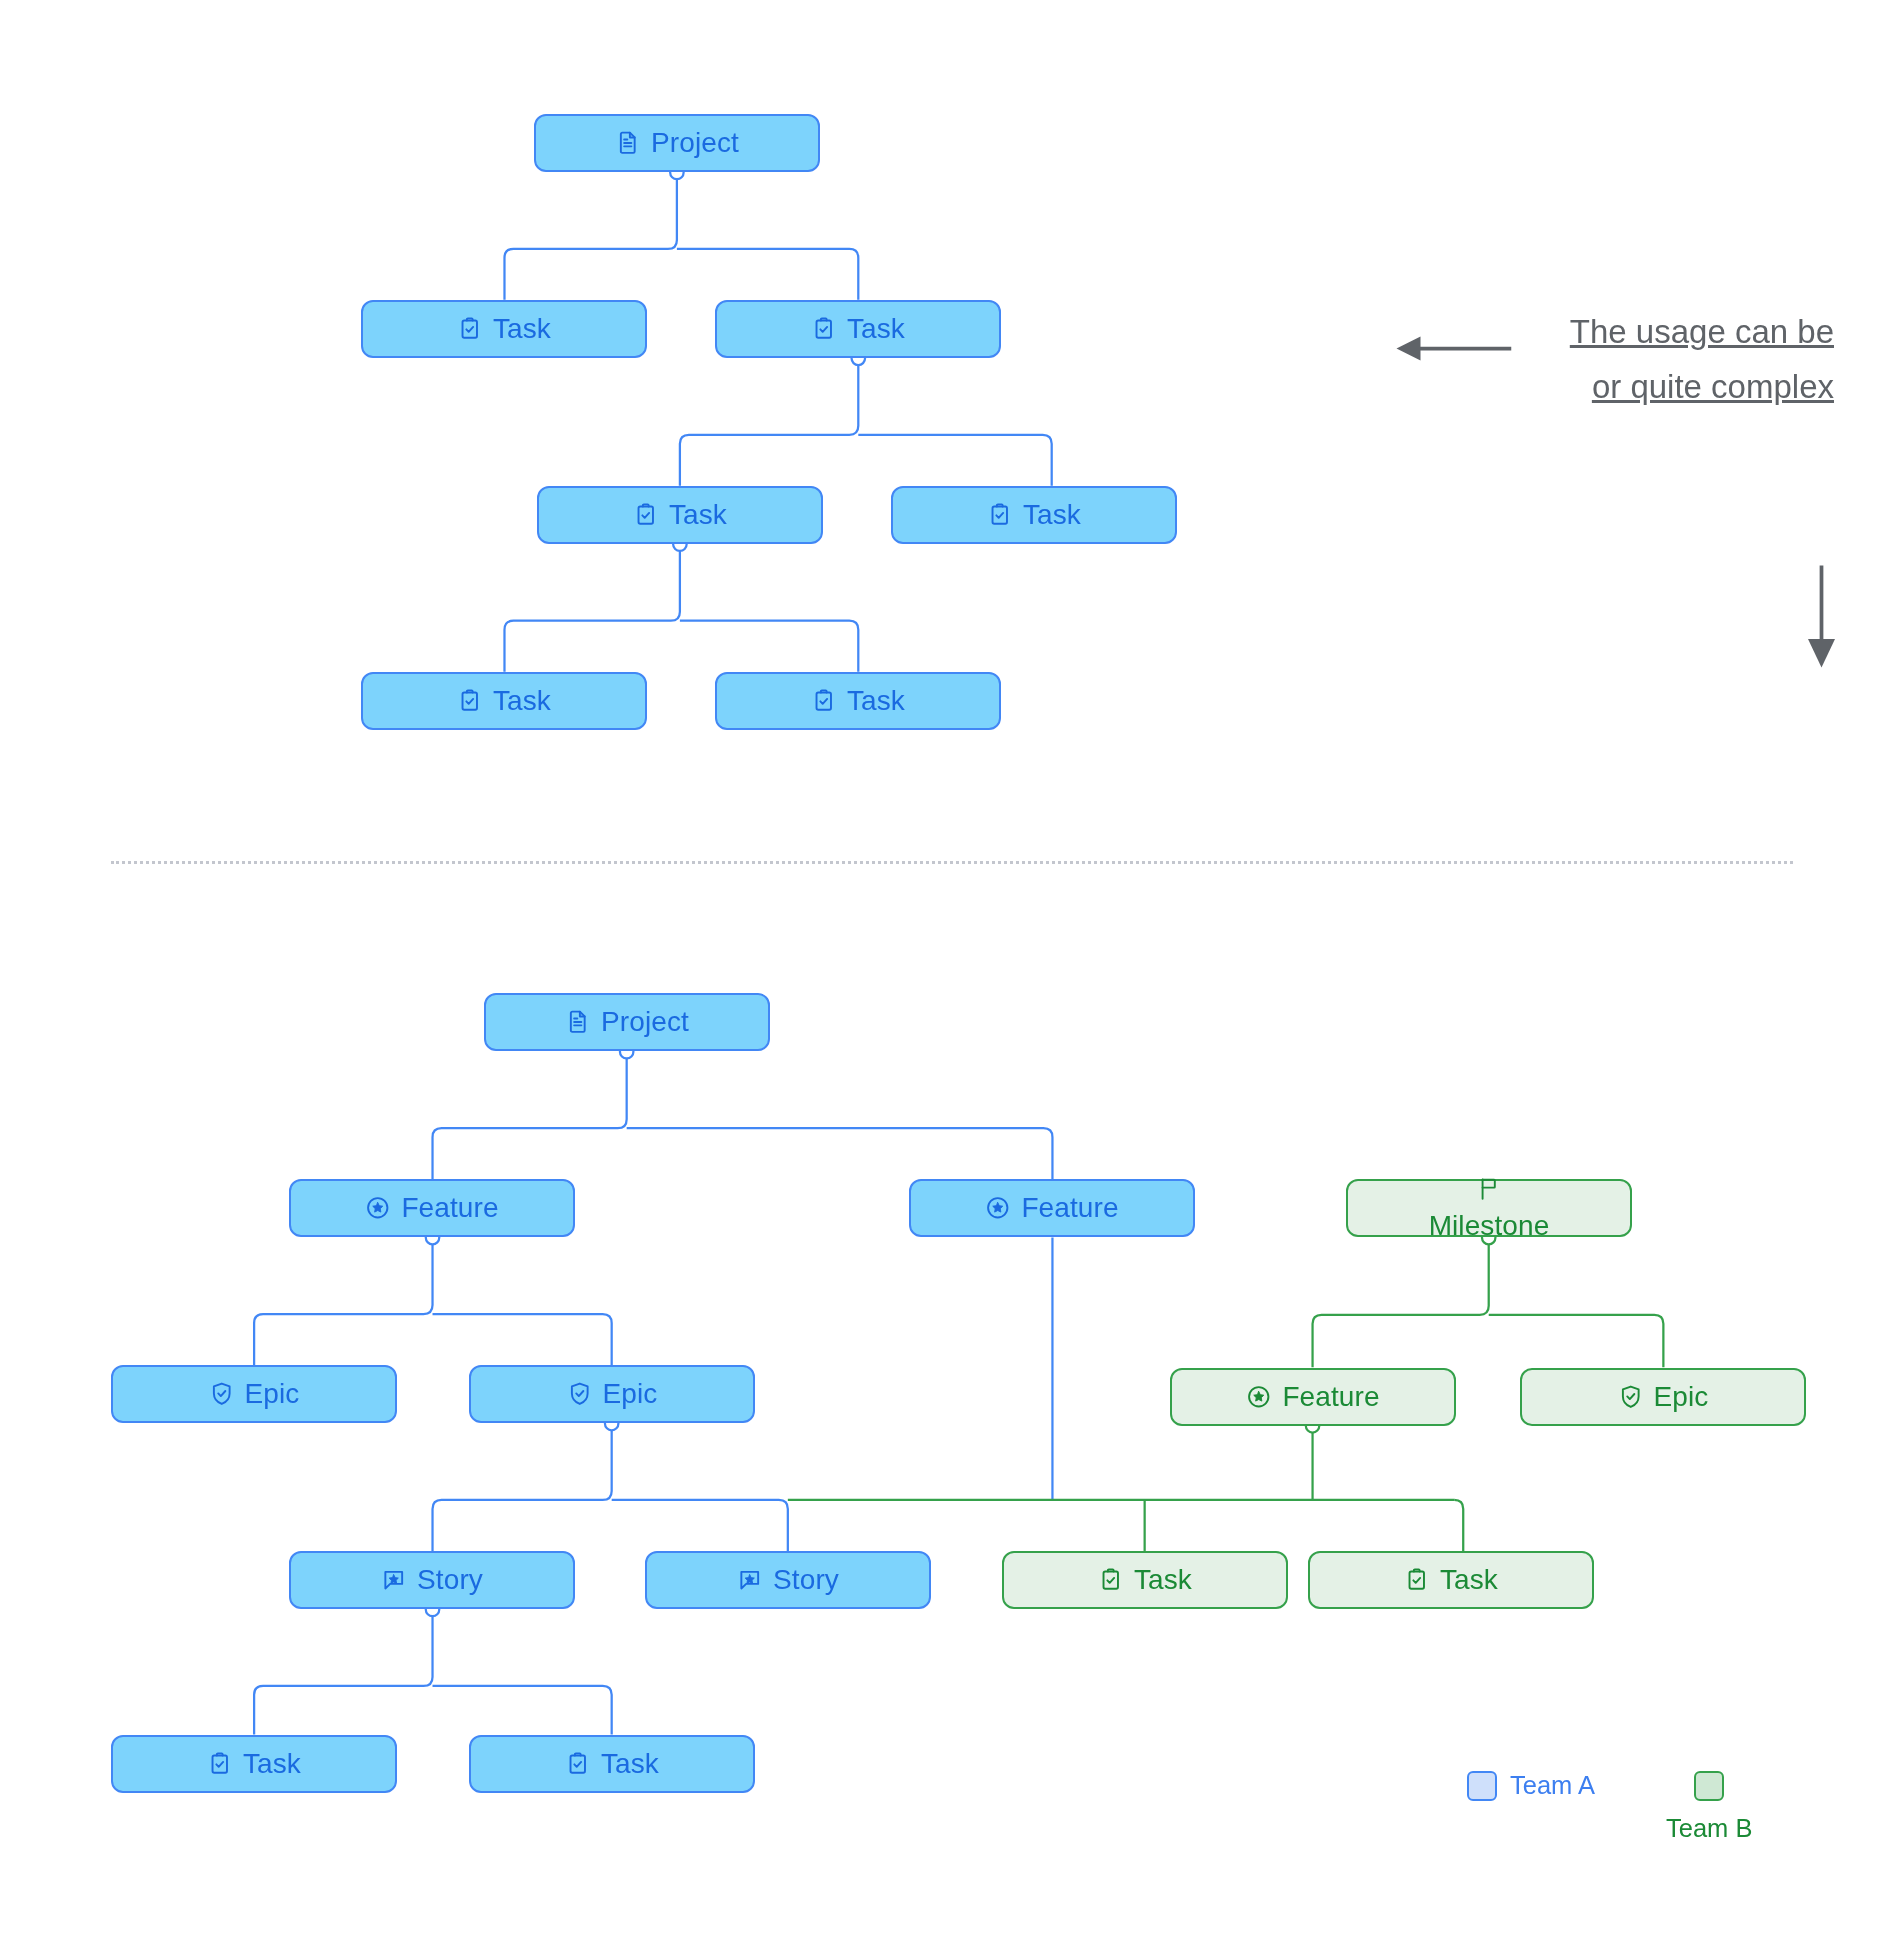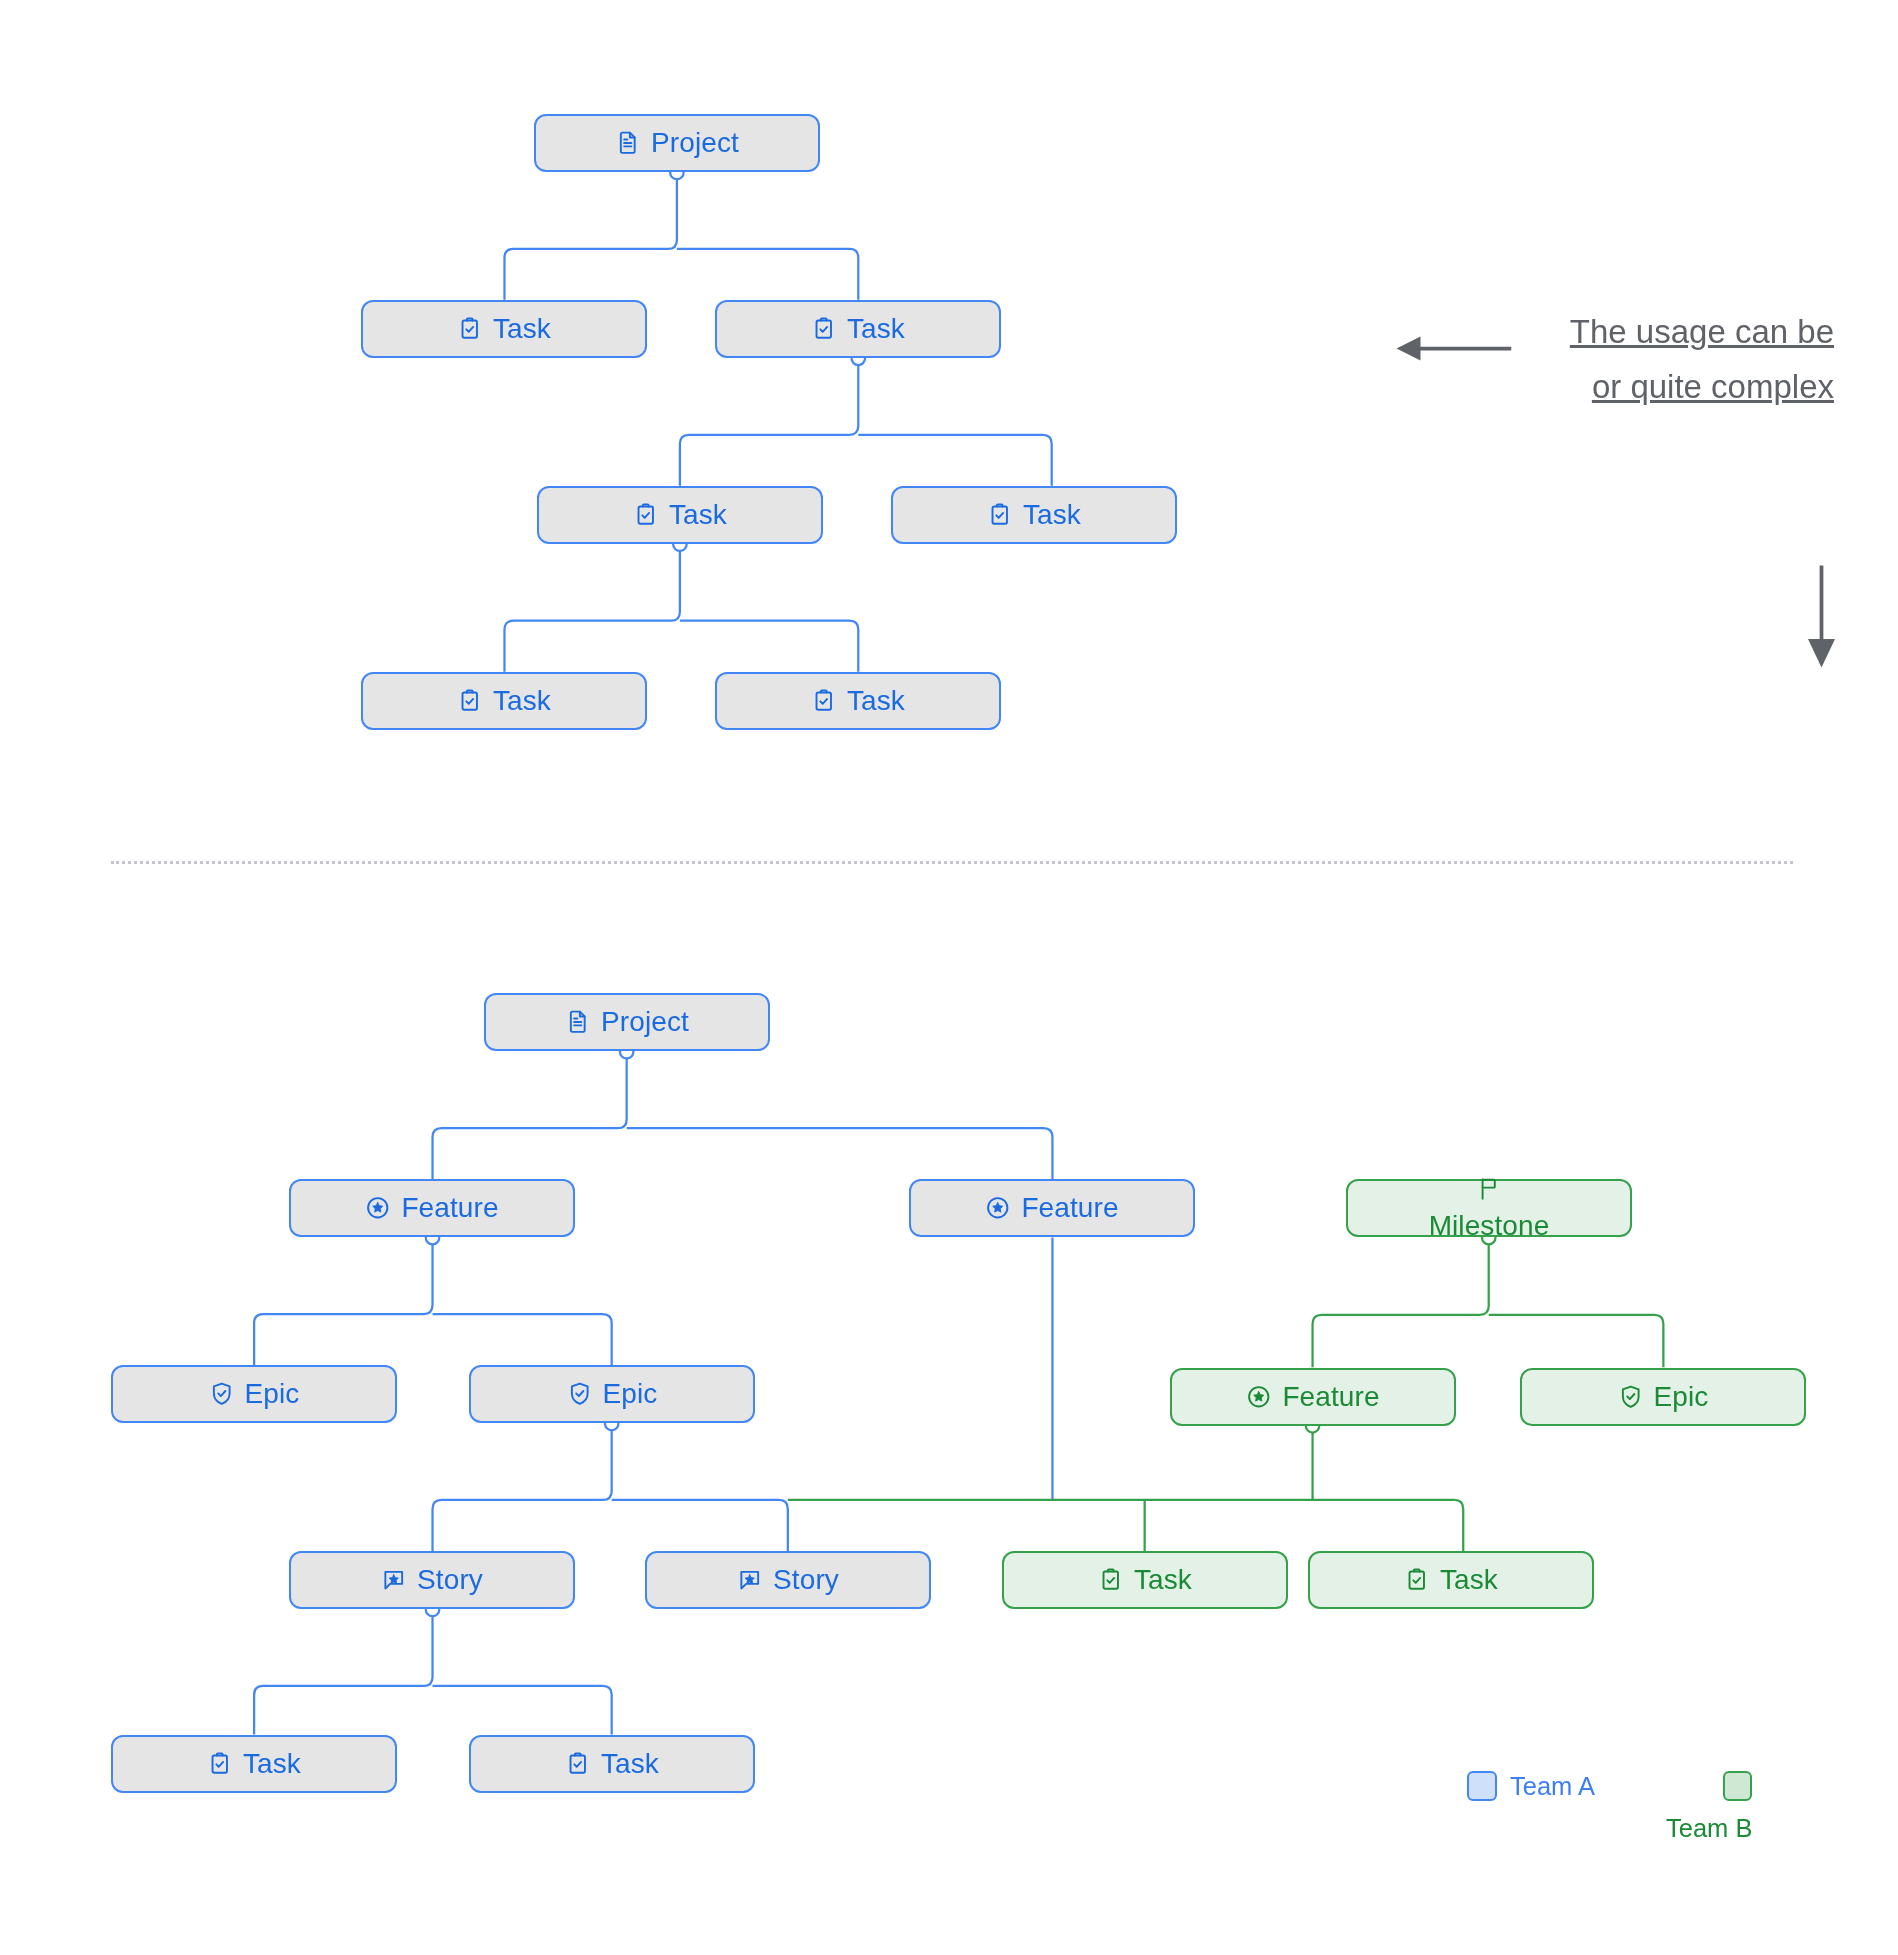--- a/index.html
+++ b/index.html
@@ -51,21 +51,21 @@
     align-items: center;
     justify-content: center;
     width: 25.5px;
     height: 25.5px;
     flex: none;
   }
   .node .ico svg { display: block; }
   .node .lbl { line-height: 1; }
 
   .team-a {
-    background: #e5e5e5;
+    background: #7dd3fc;
     border-color: #4287f5;
     color: #1a6ae0;
   }
   .team-b {
     background: #e4f1e6;
     border-color: #35a14b;
     color: #1b8a36;
   }
 
   
@@ -89,21 +89,21 @@
   .divider {
     position: absolute;
     z-index: 2;
     border-top: 3px dotted #c3c6ce;
   }
 
   
   .legend {
     position: absolute;
     display: flex;
-    align-items: flex-end;
+    align-items: center;
     gap: 13.5px;
     font-size: 25.5px;
     z-index: 4;
   }
   .legend .swatch {
     width: 25.5px;
     height: 25.5px;
     border-radius: 6px;
     border-style: solid;
     border-width: 2.2px;

